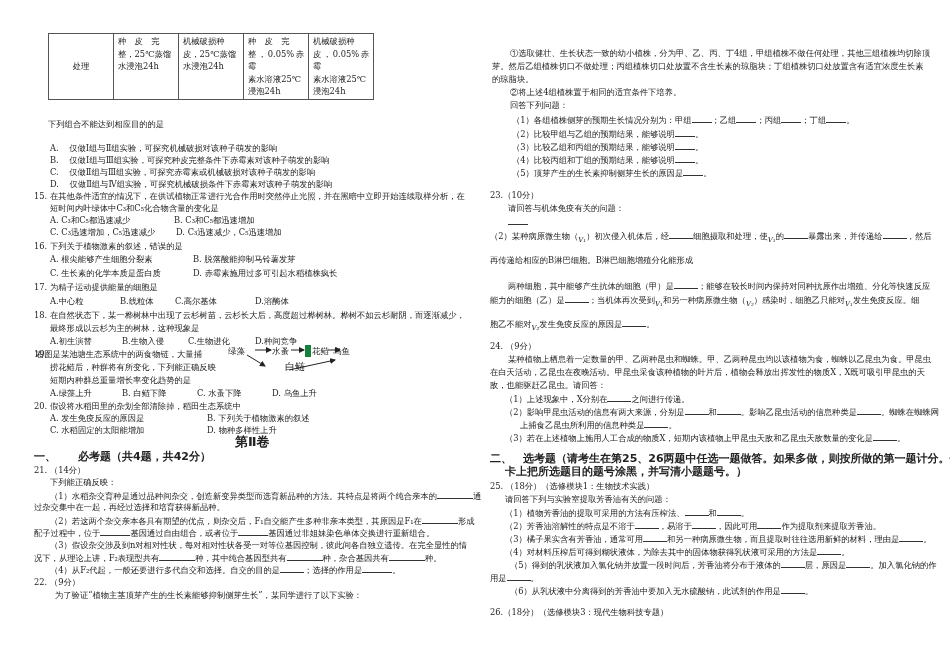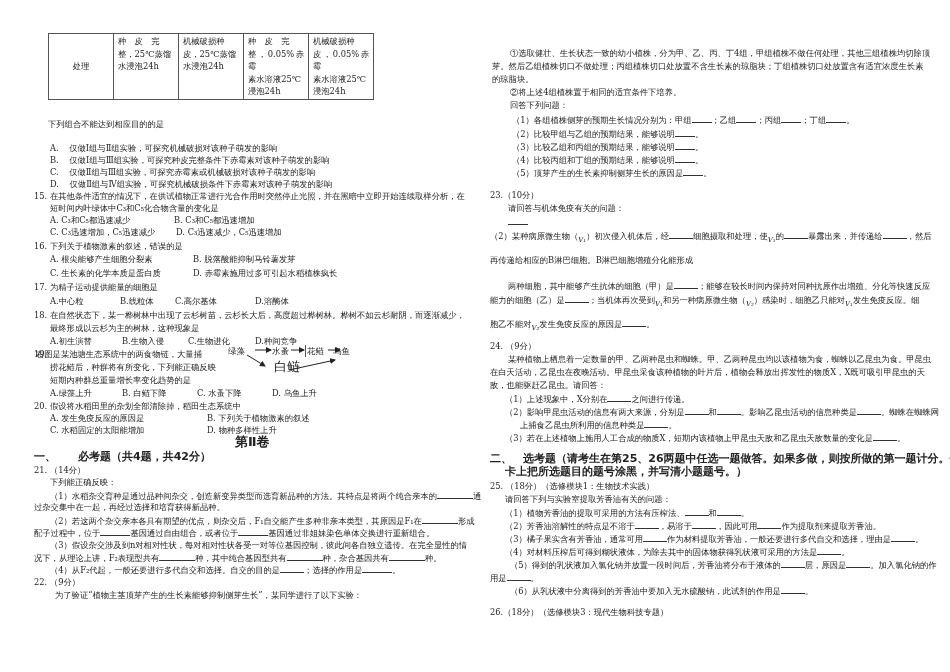--- a/index.html
+++ b/index.html
@@ -92,23 +92,23 @@
       </marker>
     </defs>
     <line x1="30" y1="12" x2="46" y2="12" stroke="#222" stroke-width="1" marker-end="url(#ah)"></line>
     <line x1="66" y1="12" x2="79" y2="12" stroke="#222" stroke-width="1" marker-end="url(#ah)"></line>
     <line x1="103" y1="12" x2="115" y2="12" stroke="#222" stroke-width="1" marker-end="url(#ah)"></line>
     <line x1="22" y1="17" x2="40" y2="28" stroke="#222" stroke-width="1" marker-end="url(#ah)"></line>
     <line x1="64" y1="32" x2="110" y2="22" stroke="#222" stroke-width="1" marker-end="url(#ah)"></line>
   </svg>
   <div class="abs" style="left:228px;top:345px;font-family:'DejaVu Sans',sans-serif;font-size:8.5px">绿藻</div>
   <div class="abs" style="left:272px;top:345px;font-family:'DejaVu Sans',sans-serif;font-size:8.5px">水蚤</div>
-  <div class="abs" style="left:305px;top:345px;font-family:'DejaVu Sans',sans-serif;font-size:8.5px;border-left:1px solid #15803d;padding-left:1px">花鲢</div>
+  <div class="abs" style="left:305px;top:345px;font-family:'DejaVu Sans',sans-serif;font-size:8.5px;border-left:6px solid #15803d;padding-left:1px">花鲢</div>
   <div class="abs" style="left:333px;top:345px;font-family:'DejaVu Sans',sans-serif;font-size:8.5px">乌鱼</div>
-  <div class="abs" style="left:274px;top:361px;font-family:'DejaVu Sans',sans-serif;font-size:13px">白鲢</div>
+  <div class="abs" style="left:285px;top:361px;font-family:'DejaVu Sans',sans-serif;font-size:10px">白鲢</div>
 
   <div class="abs" style="left:34px;top:400px">20.</div>
   <div class="abs" style="left:50px;top:400px">假设将水稻田里的杂划全部清除掉，稻田生态系统中</div>
   <div class="abs" style="left:50px;top:412px">A.  发生免疫反应的原因是</div>
   <div class="abs" style="left:207px;top:412px">B.  下列关于植物激素的叙述</div>
   <div class="abs" style="left:50px;top:424px">C.  水稻固定的太阳能增加</div>
   <div class="abs" style="left:207px;top:424px">D.  物种多样性上升</div>
 
   <div class="abs title2" style="left:235px;top:436px">第Ⅱ卷</div>
   <div class="abs sec" style="left:34px;top:451px">一、　　必考题（共4题，共42分）</div>
@@ -158,20 +158,20 @@
   <div class="abs" style="left:505px;top:431px"><span>（3）若在上述植物上施用人工合成的物质X，短期内该植物上甲昆虫天敌和乙昆虫天敌数量的变化是</span><span class="blank b24"></span><span>。</span></div>
 
   <div class="abs sec" style="left:490px;top:453px">二、</div>
   <div class="abs sec" style="left:523px;top:453px">选考题（请考生在第25、26两题中任选一题做答。如果多做，则按所做的第一题计分。做答时用2B铅笔在答题</div>
   <div class="abs sec" style="left:505px;top:466px">卡上把所选题目的题号涂黑，并写清小题题号。）</div>
 
   <div class="abs" style="left:490px;top:480px">25.  （18分）（选修模块1：生物技术实践）</div>
   <div class="abs" style="left:505px;top:493px">请回答下列与实验室提取芳香油有关的问题：</div>
   <div class="abs" style="left:505px;top:506px"><span>（1）植物芳香油的提取可采用的方法有压榨法、</span><span class="blank b24"></span><span>和</span><span class="blank b24"></span><span>。</span></div>
   <div class="abs" style="left:505px;top:519px"><span>（2）芳香油溶解性的特点是不溶于</span><span class="blank b24"></span><span>，易溶于</span><span class="blank b24"></span><span>，因此可用</span><span class="blank b24"></span><span>作为提取剂来提取芳香油。</span></div>
-  <div class="abs" style="left:505px;top:532px"><span>（3）橘子果实含有芳香油，通常可用</span><span class="blank b24"></span><span>作为材料提取芳香油，一般还要进行多代自交和选择，理由是</span><span class="blank b24"></span><span>。</span></div>
+  <div class="abs" style="left:505px;top:532px"><span>（3）橘子果实含有芳香油，通常可用</span><span class="blank b24"></span><span>和另一种病原微生物，而且提取时往往选用新鲜的材料，理由是</span><span class="blank b24"></span><span>。</span></div>
   <div class="abs" style="left:505px;top:545px"><span>（4）对材料压榨后可得到糊状液体，为除去其中的固体物获得乳状液可采用的方法是</span><span class="blank b24"></span><span>。</span></div>
   <div class="abs" style="left:510px;top:558px"><span>（5）得到的乳状液加入氯化钠并放置一段时间后，芳香油将分布于液体的</span><span class="blank b24"></span><span>层，原因是</span><span class="blank b24"></span><span>。加入氯化钠的作</span></div>
   <div class="abs" style="left:490px;top:571px"><span>用是</span><span class="blank b24"></span><span>。</span></div>
   <div class="abs" style="left:510px;top:584px"><span>（6）从乳状液中分离得到的芳香油中要加入无水硫酸钠，此试剂的作用是</span><span class="blank b24"></span><span>。</span></div>
 
   <div class="abs" style="left:490px;top:606px">26.（18分）（选修模块3：现代生物科技专题）</div>
 </div>
 
 </body></html>

